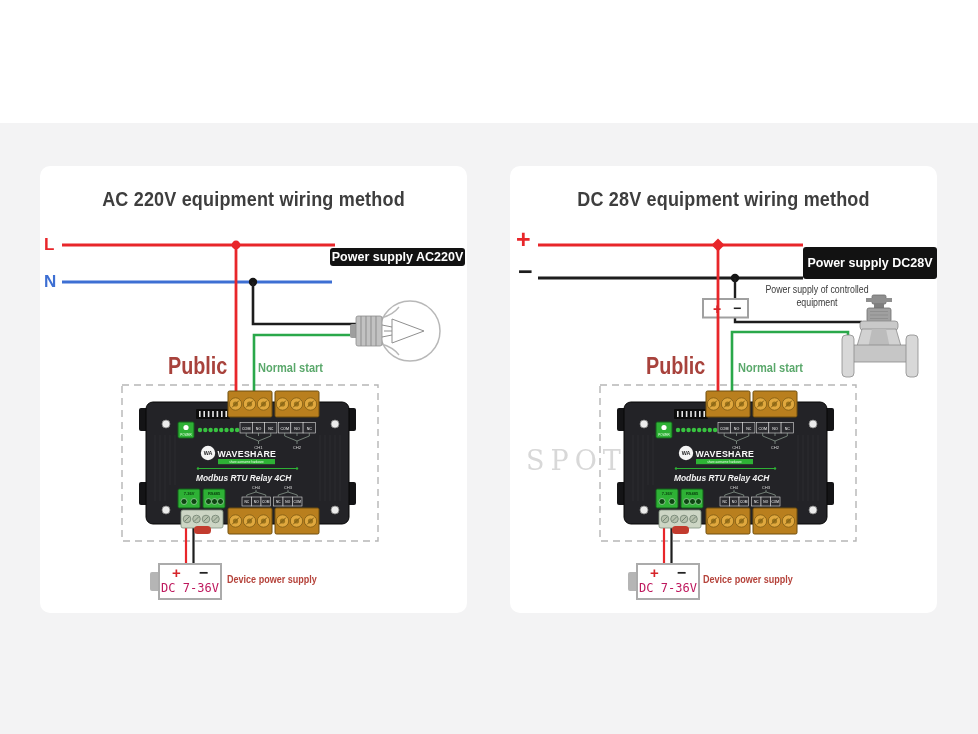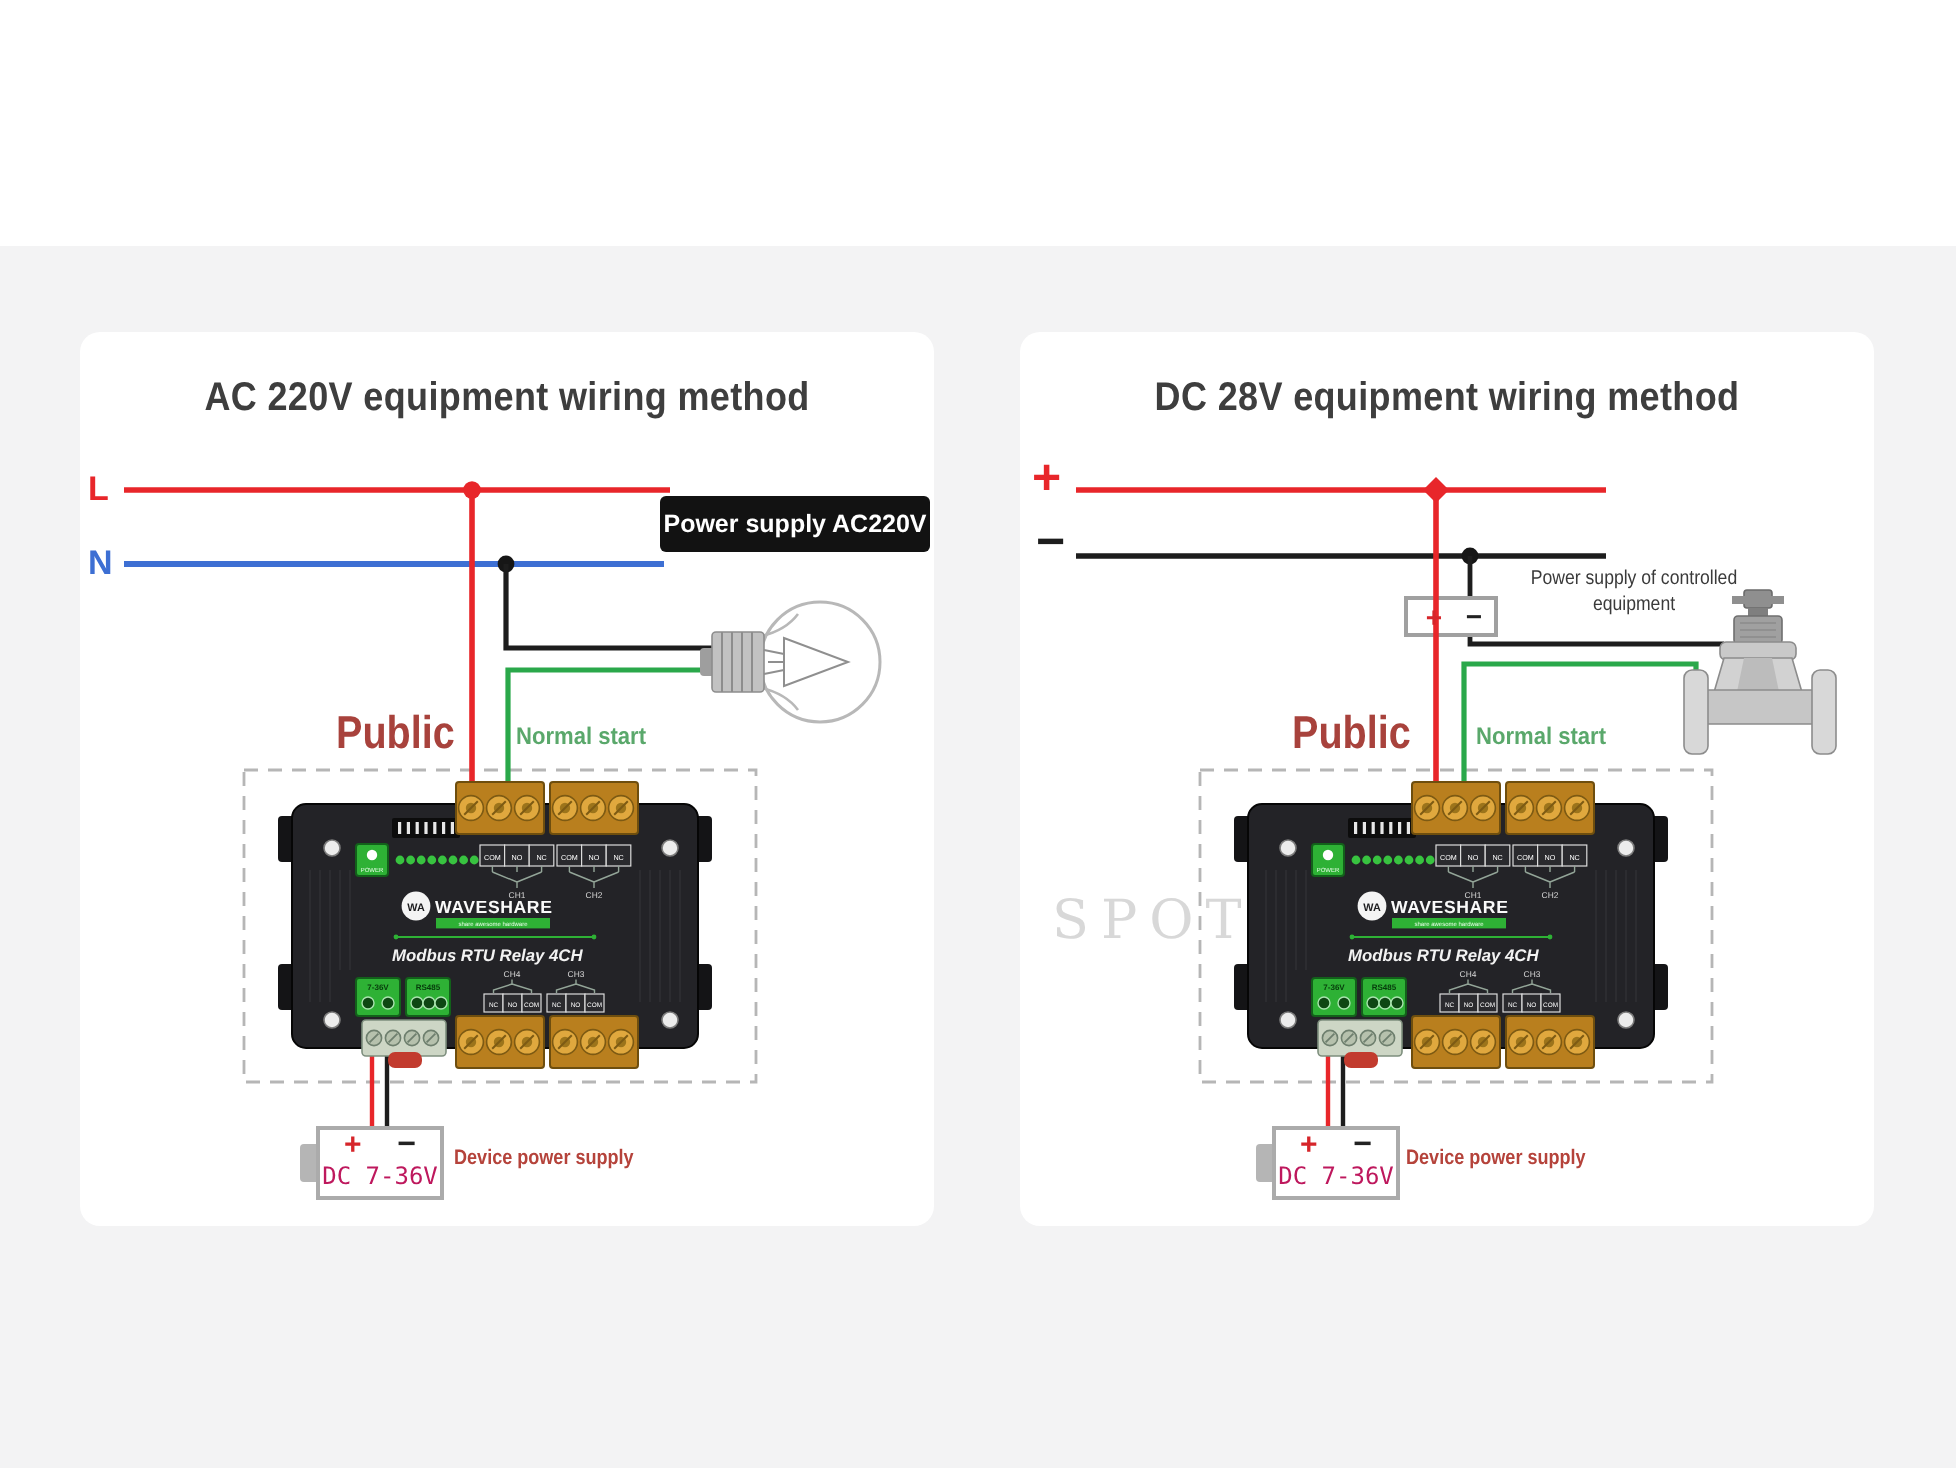--- a/index.html
+++ b/index.html
@@ -217,21 +217,21 @@
       <polygon points="352,153 352,177 384,165" fill="none" stroke="#8f8f8f" stroke-width="1"></polygon>
     </g>
   </svg>
 
   <svg class="device-svg" style="left:139px;top:356px;" width="217" height="147">
     <use href="#relay-device"></use>
   </svg>
 
   <div class="lbl wire-label" style="left:44px;top:202px;color:#e8262a;">L</div>
   <div class="lbl wire-label" style="left:44px;top:239px;color:#3d6fd3;">N</div>
-  <div class="power-box" style="left:330px;top:215px;width:135px;height:28px;">Power supply AC220V</div>
+  <div class="power-box" style="left:330px;top:215px;width:135px;height:18px;">Power supply AC220V</div>
   <div class="lbl public-label" style="left:168px;top:320px;">Public</div>
   <div class="lbl normal-label" style="left:258px;top:328px;">Normal start</div>
   <div class="dc-tab" style="left:150px;top:539px;"></div>
   <div class="dc-box" style="left:158px;top:530px;">
     <div class="dc-row">
       <span class="dc-plus">+</span>
       <span class="dc-minus">−</span>
     </div>
     <div class="dc-value">DC 7-36V</div>
   </div>
@@ -270,20 +270,21 @@
       <rect x="396" y="169" width="12" height="42" rx="4" fill="#d8d8d8" stroke="#8c8c8c" stroke-width="0.8"></rect>
     </g>
   </svg>
 
   <svg class="device-svg" style="left:617px;top:356px;" width="217" height="147">
     <use href="#relay-device"></use>
   </svg>
 
   <div class="lbl polarity-label" style="left:516px;top:196px;color:#e8262a;">+</div>
   <div class="lbl polarity-label" style="left:518px;top:228px;color:#1d1d1d;">−</div>
+  <div class="power-box" style="left:803px;top:214px;width:134px;height:32px;">Power supply DC28V</div>
   <div class="ctrl-caption" style="left:752px;top:251px;">
     <div>Power supply of controlled</div>
     <div>equipment</div>
   </div>
   <div class="lbl public-label" style="left:646px;top:320px;">Public</div>
   <div class="lbl normal-label" style="left:738px;top:328px;">Normal start</div>
   <div class="dc-tab" style="left:628px;top:539px;"></div>
   <div class="dc-box" style="left:636px;top:530px;">
     <div class="dc-row">
       <span class="dc-plus">+</span>

